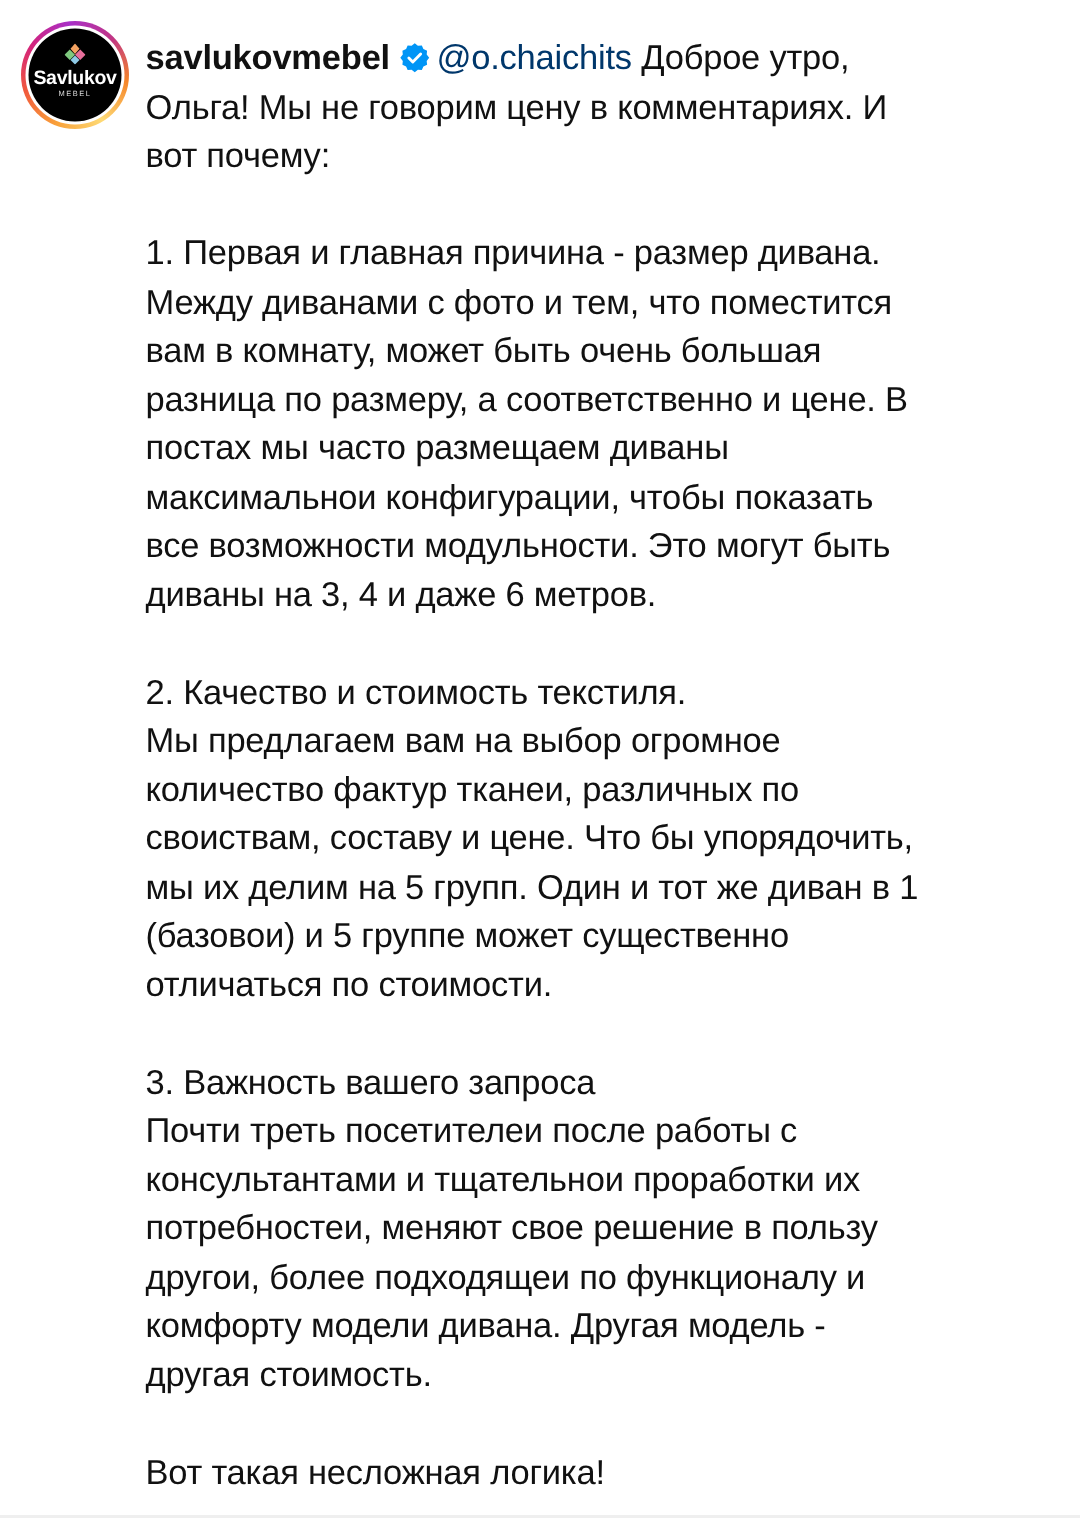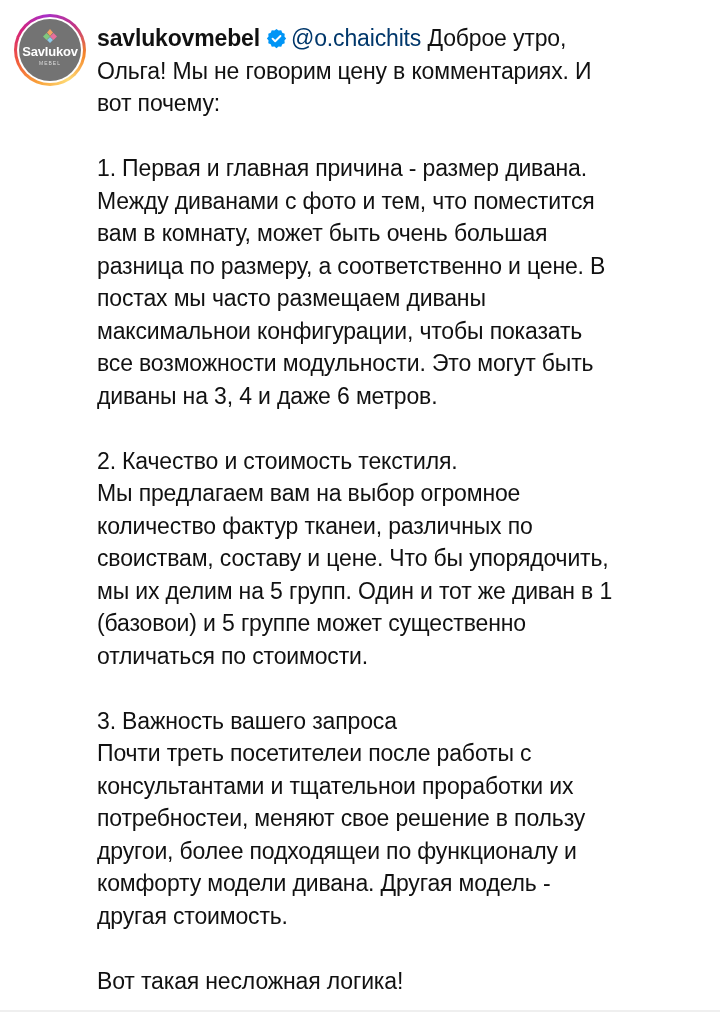--- a/index.html
+++ b/index.html
@@ -3,21 +3,21 @@
 <meta charset="utf-8">
 <style>
   html, body { margin: 0; padding: 0; background: #ffffff; }
   body { width: 720px; height: 1014px; overflow: hidden; position: relative;
          font-family: "Liberation Sans", "DejaVu Sans", sans-serif; color: #111111; }
   .comment { position: absolute; left: 0; top: 0; width: 720px; height: 1012px; }
   .avatar-wrap { position: absolute; left: 14px; top: 14px; width: 72px; height: 72px; border-radius: 50%;
                  background: conic-gradient(from 200deg, #f9a23a, #f15a3c, #d4237a, #a830c8, #c13584, #f58529, #feda75, #f9a23a);
                  display: flex; align-items: center; justify-content: center; }
   .avatar-inner { width: 66px; height: 66px; border-radius: 50%; background: #fff; display:flex; align-items:center; justify-content:center; }
-  .avatar { width: 62px; height: 62px; border-radius: 50%; background: #737373; position: relative; overflow: hidden; }
+  .avatar { width: 62px; height: 62px; border-radius: 50%; background: #000000; position: relative; overflow: hidden; }
   .avatar .diamond { position: absolute; left: 24px; top: 10px; width: 14px; height: 14px; }
   .avatar .brand { position: absolute; left: 0; right: 0; top: 25px; text-align: center; color: #fff;
                    font-size: 13px; font-weight: bold; letter-spacing: -0.2px; }
   .avatar .sub { position: absolute; left: 0; right: 0; top: 41px; text-align: center; color: #ddd;
                  font-size: 5px; letter-spacing: 1px; }
   .text { position: absolute; left: 97px; top: 22px; width: 620px; font-size: 23px; line-height: 32.5px;
           letter-spacing: -0.15px; white-space: pre-wrap; }
   .username { font-weight: bold; color: #111; }
   .verified { display: inline-block; width: 21px; height: 21px; vertical-align: -3px; margin: 0 4px 0 6px; }
   .mention { color: #00376b; }

